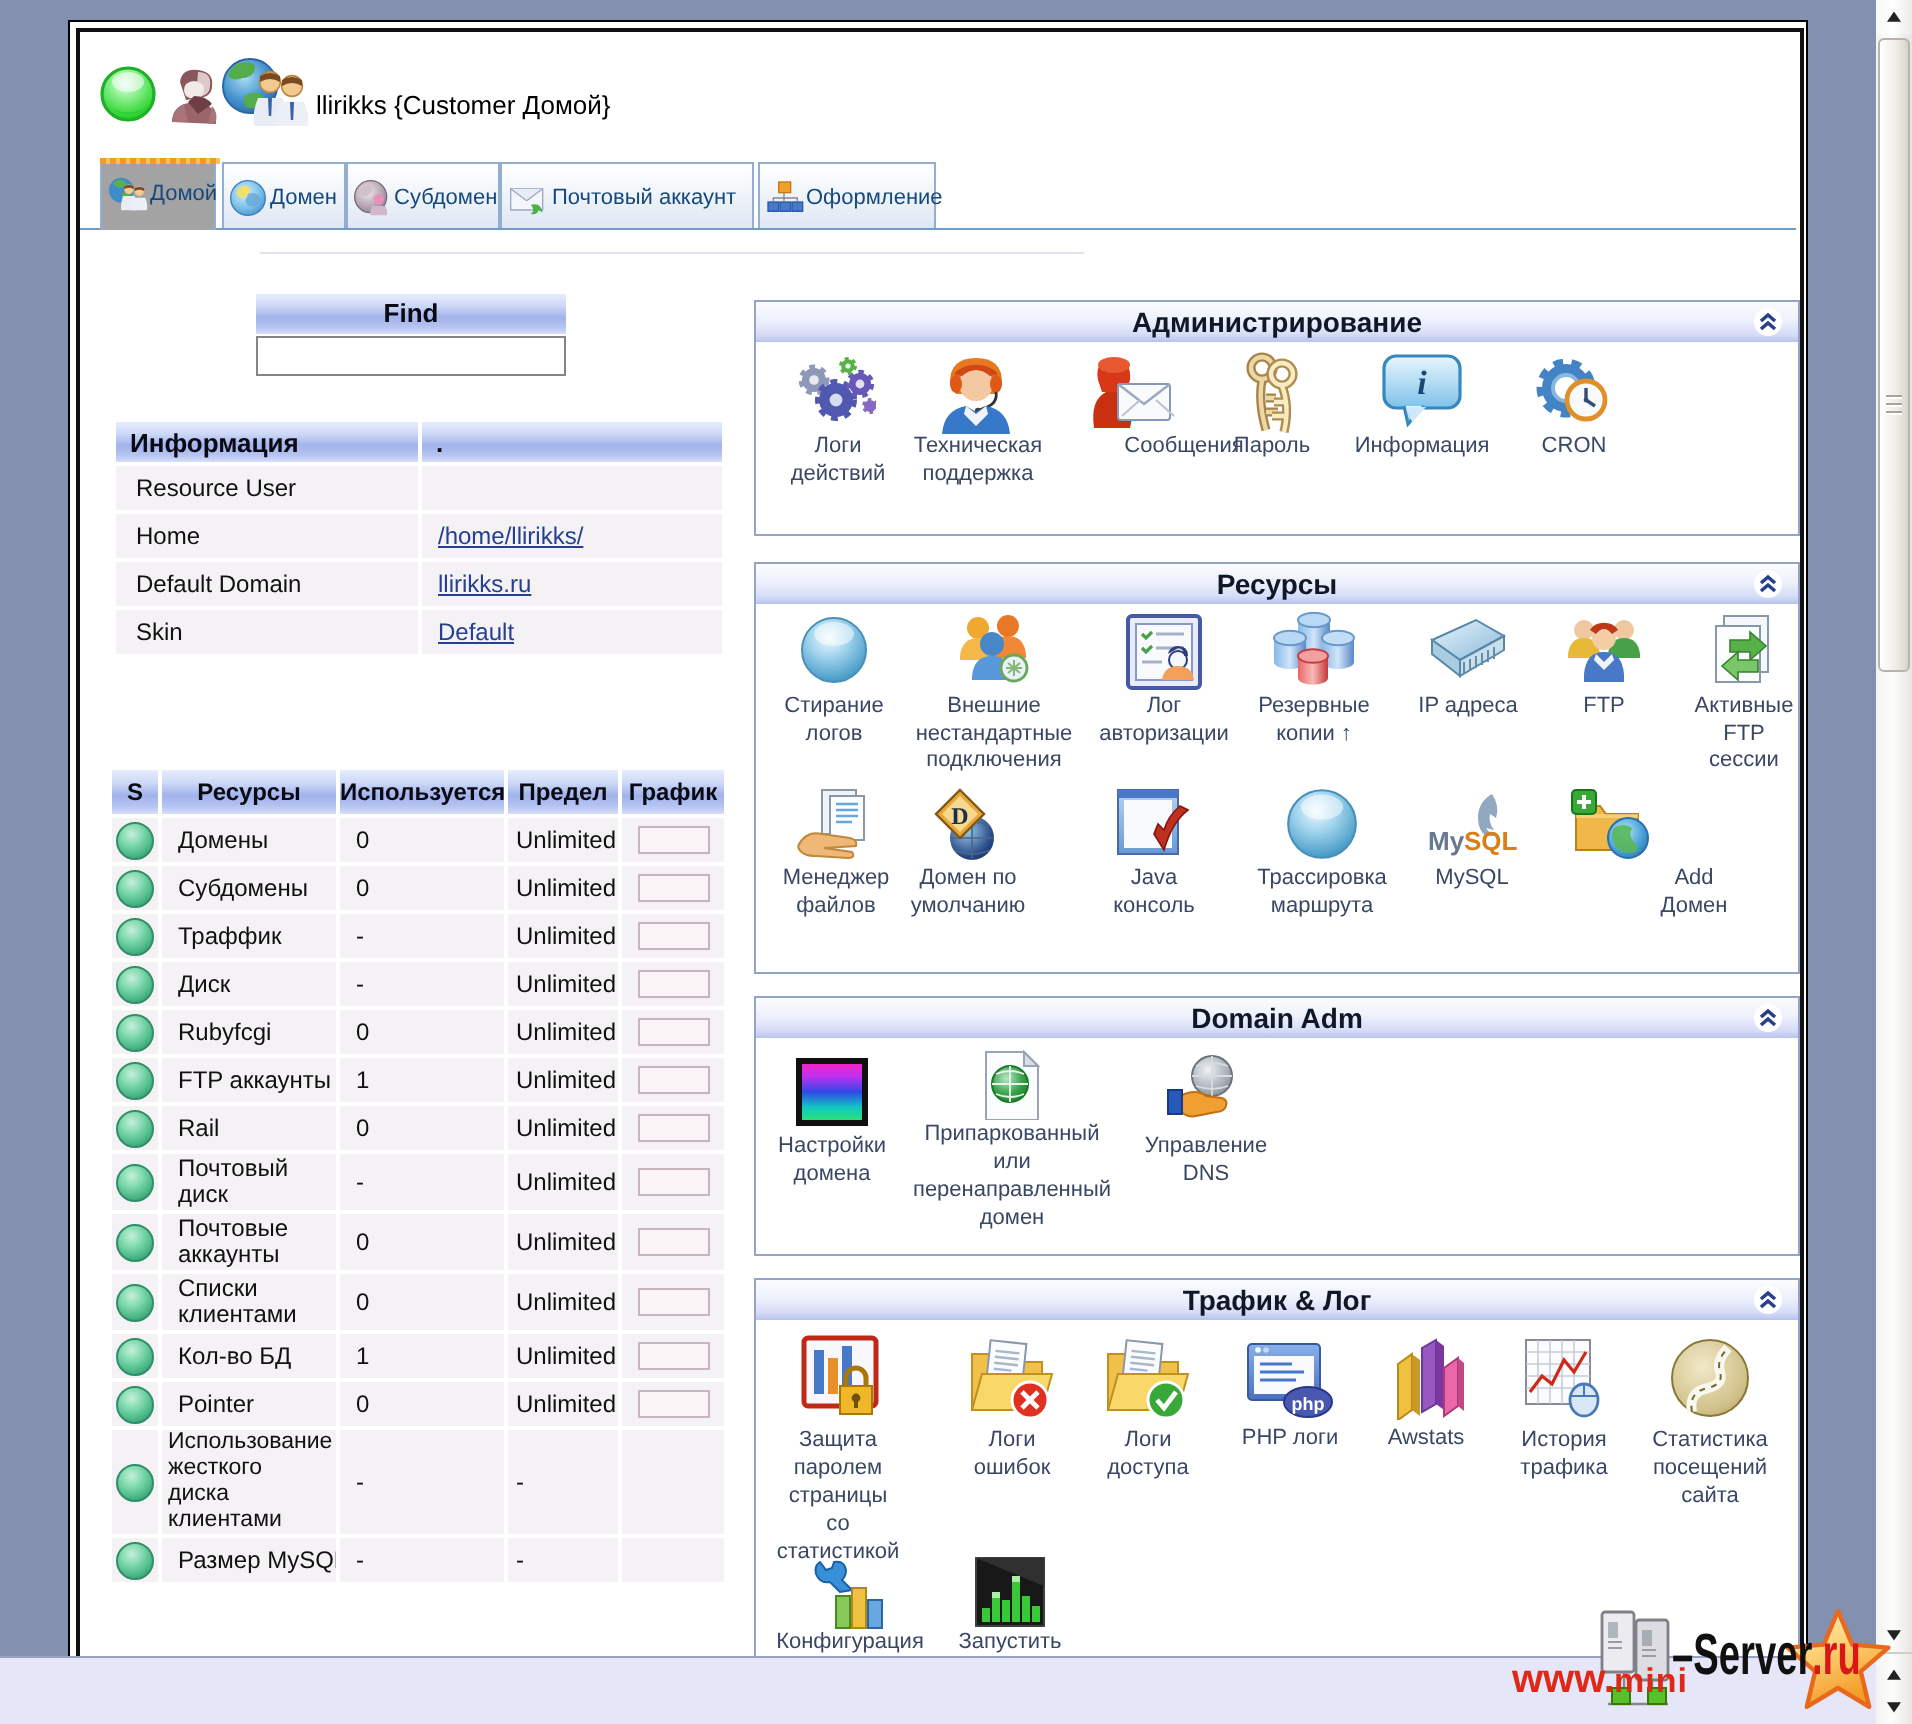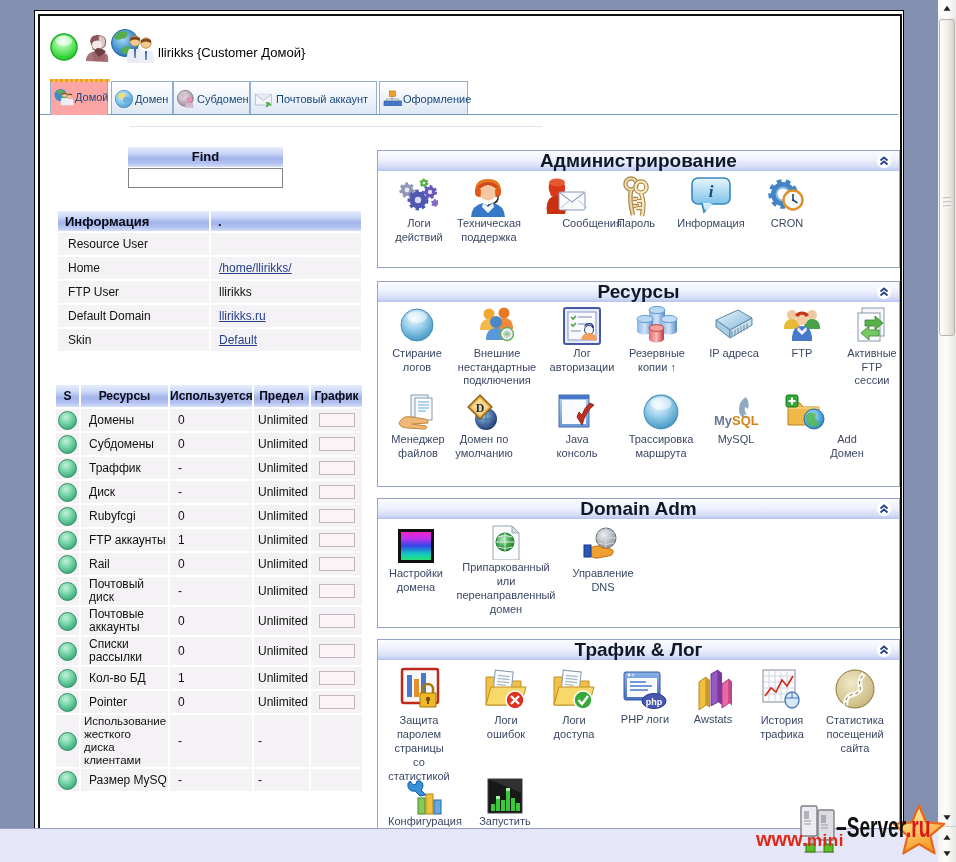--- a/index.html
+++ b/index.html
@@ -4,21 +4,21 @@
 <style>
 html,body{margin:0;padding:0;}
 body{width:956px;height:862px;position:relative;overflow:hidden;
  background:#8390b0;font-family:"Liberation Sans",sans-serif;}
 .abs{position:absolute;}
 #winout{left:34px;top:10px;width:868px;height:830px;border:1px solid #000;background:#fff;}
 #winin{left:38px;top:14px;width:860px;height:824px;border:2px solid #111;background:#fff;}
 .hdr{background:linear-gradient(180deg,#e7edfc 0%,#ccd8f7 30%,#a2b3ec 58%,#b5c3f1 82%,#d5def9 100%);
  font-weight:bold;font-size:13px;color:#0a0a14;}
 .phead{background:linear-gradient(180deg,#fbfcff 0%,#eef1fc 45%,#d6ddf7 80%,#bdc8f0 97%,#b2bfec 100%);
- text-align:center;font-weight:bold;font-size:19px;color:#101828;line-height:20px;}
+ text-align:center;font-weight:bold;font-size:14px;color:#101828;line-height:20px;}
 .panel{border:1px solid #96a2ca;background:#fff;}
 .lbl{position:absolute;transform:translateX(-50%);text-align:center;
  font-size:11px;line-height:13.5px;color:#3a4763;white-space:nowrap;}
 .icx{position:absolute;transform:translateX(-50%);}
 .tab{position:absolute;top:81px;height:33px;border:1px solid #92aed2;border-bottom:none;
  background:linear-gradient(180deg,#ffffff 0%,#f2f6fb 40%,#dde6f3 100%);
  display:flex;align-items:center;font-size:11px;color:#15487e;white-space:nowrap;}
 .tab svg{flex-shrink:0;}
 .tab .ticon{margin:0 1px 0 2px;}
 #tabline{left:40px;top:114px;width:858px;height:1px;background:#6f9cc6;}
@@ -79,21 +79,21 @@
  <path d="M19 22 h12 q3 7 2 14 h-16 q-1 -7 2 -14" fill="#e8ecf4"></path>
  <path d="M24 22 h2 l-0.4 9 h-1.2 z" fill="#3a62a8"></path>
  <circle cx="36" cy="16" r="5.2" fill="#f2c98f" stroke="#b98843" stroke-width="0.8"></circle>
  <path d="M30 24 h12 q3 7 2 12 h-16 q-1 -5 2 -12" fill="#eceff6"></path>
  <path d="M35 24 h2 l-0.4 9 h-1.2 z" fill="#3a62a8"></path>
  <path d="M31 13 q5 -3 10 0 l0 3 q-5 -3 -10 0 z" fill="#7a4a20"></path>
  <path d="M20 11 q5 -3 10 0 l0 3 q-5 -3 -10 0 z" fill="#7a4a20"></path>
 </svg>
 <div class="abs" style="left:158px;top:45px;font-size:13px;color:#000;">llirikks {Customer Домой}</div>
 
-<div class="tab" style="left:50px;top:79px;height:36px;width:56px;background:#fca5a5;border-top:none;z-index:5;">
+<div class="tab" style="left:50px;top:79px;height:36px;width:56px;background:#a3a3a3;border-top:none;z-index:5;">
  <div class="abs" style="left:-1px;top:0;width:60px;height:3px;background:repeating-linear-gradient(90deg,#ef9e22 0 3px,#f7c25c 3px 5px);"></div>
  <svg class="ticon" width="21" height="21" viewBox="0 0 44 40">
       <circle cx="16" cy="15" r="13" fill="#3f8cc8"></circle>
       <path d="M7 8 q6 -6 12 -3 q4 2 1 6 q-7 4 -13 -3" fill="#58b050"></path>
       <path d="M17 18 q7 -3 10 2 q2 5 -5 7 q-7 0 -5 -9" fill="#58b050"></path>
       <circle cx="24" cy="14" r="5" fill="#f2c98f"></circle>
       <path d="M18 21 h12 q3 7 2 15 h-16 q-1 -8 2 -15" fill="#e8ecf4"></path>
       <circle cx="35" cy="16" r="5" fill="#f2c98f"></circle>
       <path d="M29 23 h12 q3 7 2 13 h-16 q-1 -6 2 -13" fill="#eceff6"></path>
       <path d="M30 13 q5 -3 10 0 l0 3 q-5 -3 -10 0 z" fill="#7a4a20"></path>
@@ -166,24 +166,20 @@
         <td class="hdr" style="width:150px;height:20px;padding:0 7px;">Информация</td>
         <td class="hdr" style="padding:0 7px;">.</td>
       </tr>
  <tr class="trow">
         <td style="height:22px;">Resource User</td>
         <td></td>
       </tr>
  <tr class="trow">
         <td style="height:22px;">Home</td>
         <td><a href="#h">/home/llirikks/</a></td>
-      </tr>
- <tr class="trow">
-        <td style="height:22px;">FTP User</td>
-        <td>llirikks</td>
       </tr>
  <tr class="trow">
         <td style="height:22px;">Default Domain</td>
         <td><a href="#h">llirikks.ru</a></td>
       </tr>
  <tr class="trow">
         <td style="height:22px;">Skin</td>
         <td><a href="#h">Default</a></td>
       </tr>
 </tbody>
@@ -301,21 +297,21 @@
         <td>0</td>
         <td>Unlimited</td>
         <td>
           <div class="gbox"></div>
         </td>
       </tr>
  <tr class="trow">
         <td style="height:28px;">
           <div class="sph"></div>
         </td>
-        <td style="line-height:13px;">Списки рассылки</td>
+        <td style="line-height:13px;">Списки клиентами</td>
         <td>0</td>
         <td>Unlimited</td>
         <td>
           <div class="gbox"></div>
         </td>
       </tr>
  <tr class="trow">
         <td style="height:22px;">
           <div class="sph"></div>
         </td>

